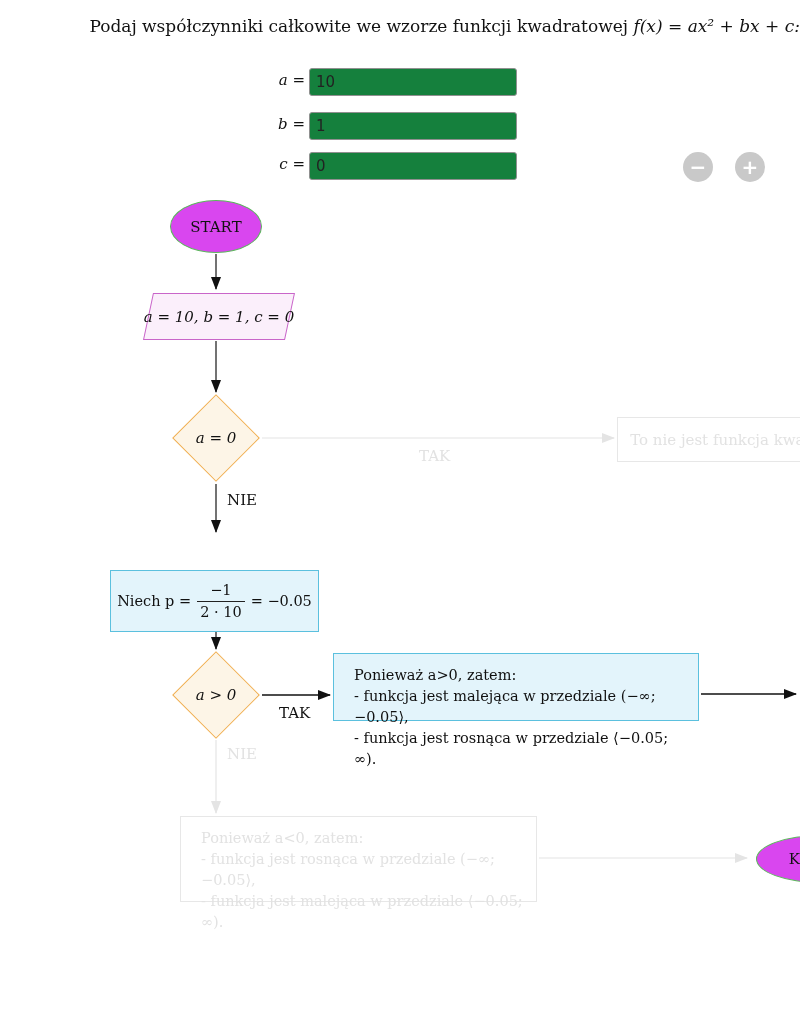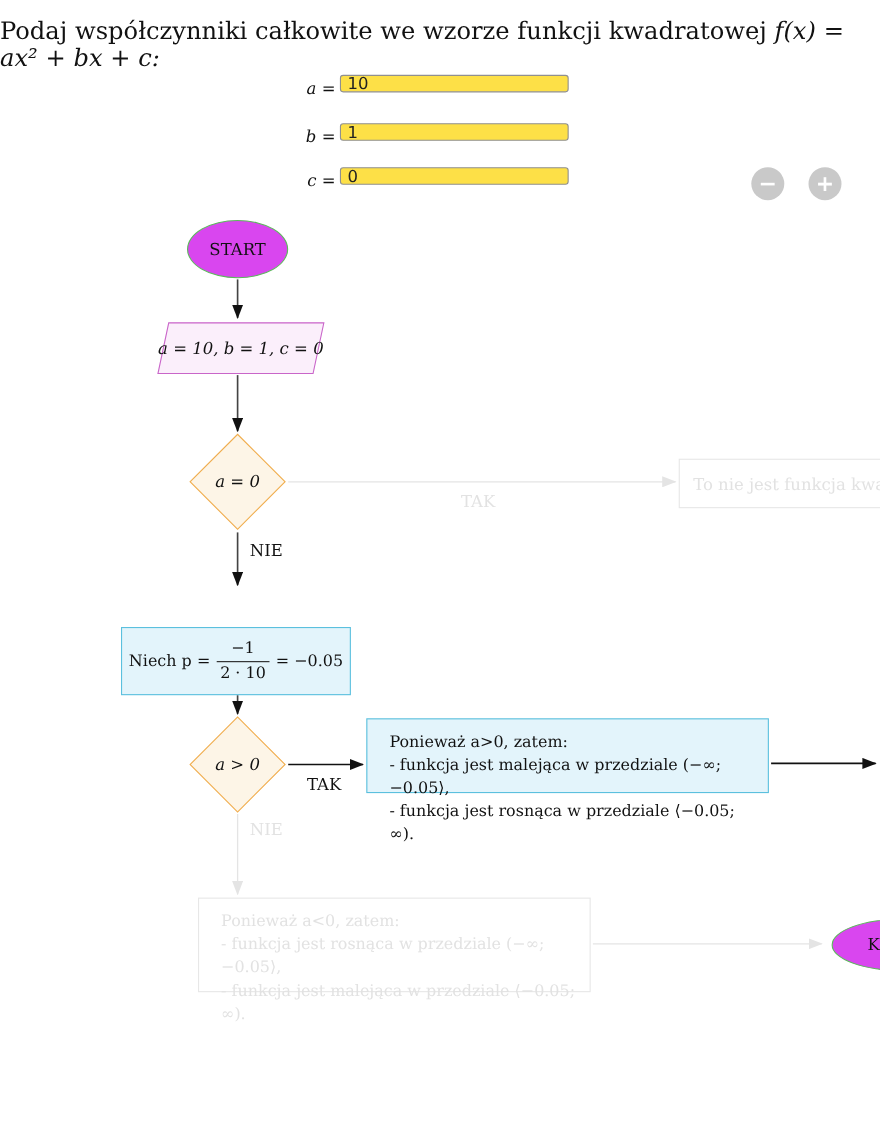--- a/index.html
+++ b/index.html
@@ -1,26 +1,26 @@
 <!DOCTYPE html>
 <html><head>
 <meta charset="utf-8">
 <style>
   * { margin:0; padding:0; box-sizing:border-box; }
   html,body { background:#fff; }
   body { font-family:"DejaVu Serif","Liberation Serif",serif; color:#111; }
   .page { position:relative; width:800px; height:1020px; overflow:hidden; background:#fff; }
 
-  .title { position:absolute; top:16px; left:0; width:100%; text-align:left; font-size:22px; }
+  .title { position:absolute; top:16px; left:0; width:100%; text-align:right; font-size:17px; }
   .title .math { font-style:italic; }
 
   .coef-label { position:absolute; width:50px; text-align:right; font-size:15px; font-style:italic; }
-  .coef-input { position:absolute; width:208px; height:16px; border:1px solid #909090; border-radius:3px;
+  .coef-input { position:absolute; width:208px; height:28px; border:1px solid #909090; border-radius:3px;
                 font-family:"DejaVu Sans","Liberation Sans",sans-serif; font-size:15px; color:#222;
-                padding:0 0 0 6px; background:#fde047; outline:none; }
+                padding:0 0 0 6px; background:#15803d; outline:none; }
 
   .circle-btn { position:absolute; width:30px; height:30px; border-radius:50%; background:#c9c9c9;
                 border:none; color:#fff; display:flex; align-items:center; justify-content:center;
                 cursor:pointer; }
   .circle-btn span { font-family:"DejaVu Sans","Liberation Sans",sans-serif; font-size:20px; font-weight:bold; line-height:1; }
 
   svg.connectors { position:absolute; left:0; top:0; pointer-events:none; }
   .ellipse { position:absolute; border-radius:50%; border:1.5px solid #5cb85c; background:#d946ef;
              display:flex; align-items:center; justify-content:center; font-size:15px; }
   .pgram-bg { position:absolute; left:148px; top:293px; width:142px; height:47px;

